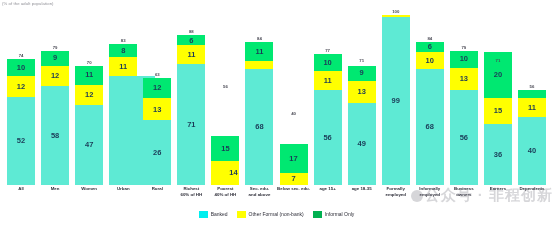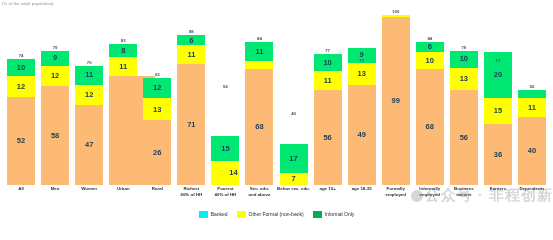--- a/index.html
+++ b/index.html
@@ -41,21 +41,21 @@
     position:relative;
   }
   .seg{
     width:100%;
     display:flex;align-items:center;justify-content:center;
     font-size:7.5px;font-weight:bold;color:#1b3b57;
     line-height:1;
     box-sizing:border-box;
     overflow:hidden;
   }
-  .seg.banked{background:#fdba74;}
+  .seg.banked{background:#5eead4;}
   .seg.formal{background:#ffff00;}
   .seg.informal{background:#00e871;}
   .total{
     position:absolute;
     left:50%;transform:translateX(-50%);
     font-size:4.3px;font-weight:bold;color:#4a4a55;
     white-space:nowrap;
   }
 
   
@@ -181,21 +181,21 @@
             <div class="seg informal" style="height: 17.0192px;">10</div>
             <div class="seg formal" style="height: 18.7212px;">11</div>
             <div class="seg banked" style="height: 95.3077px;">56</div>
           </div>
           <div class="total" style="bottom: 132.048px;">77</div>
         </div>
         <div class="bar-col">
           <div class="stack">
             <div class="seg informal" style="height: 15.3173px;">9</div>
             <div class="seg formal" style="height: 22.125px;">13</div>
-            <div class="seg banked" style="height: 100px;">49</div>
+            <div class="seg banked" style="height: 82px;">49</div>
           </div>
           <div class="total" style="bottom: 121.837px;">71</div>
         </div>
         <div class="bar-col">
           <div class="stack">
             <div class="seg formal" style="height: 1.70192px;"></div>
             <div class="seg banked" style="height: 168.49px;">99</div>
           </div>
           <div class="total" style="bottom: 171.192px;">100</div>
         </div>

